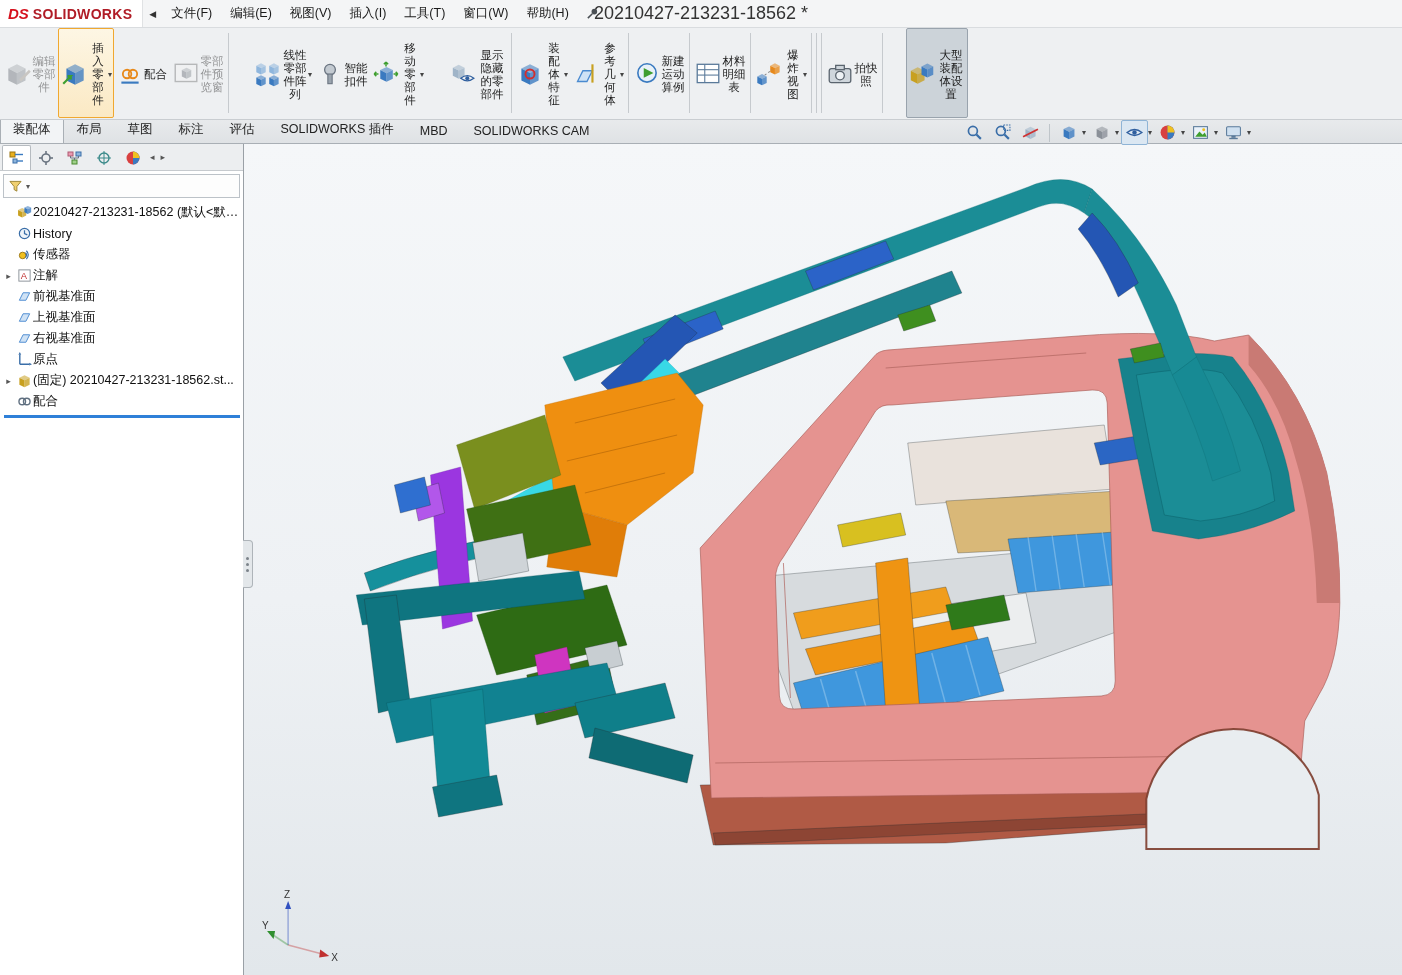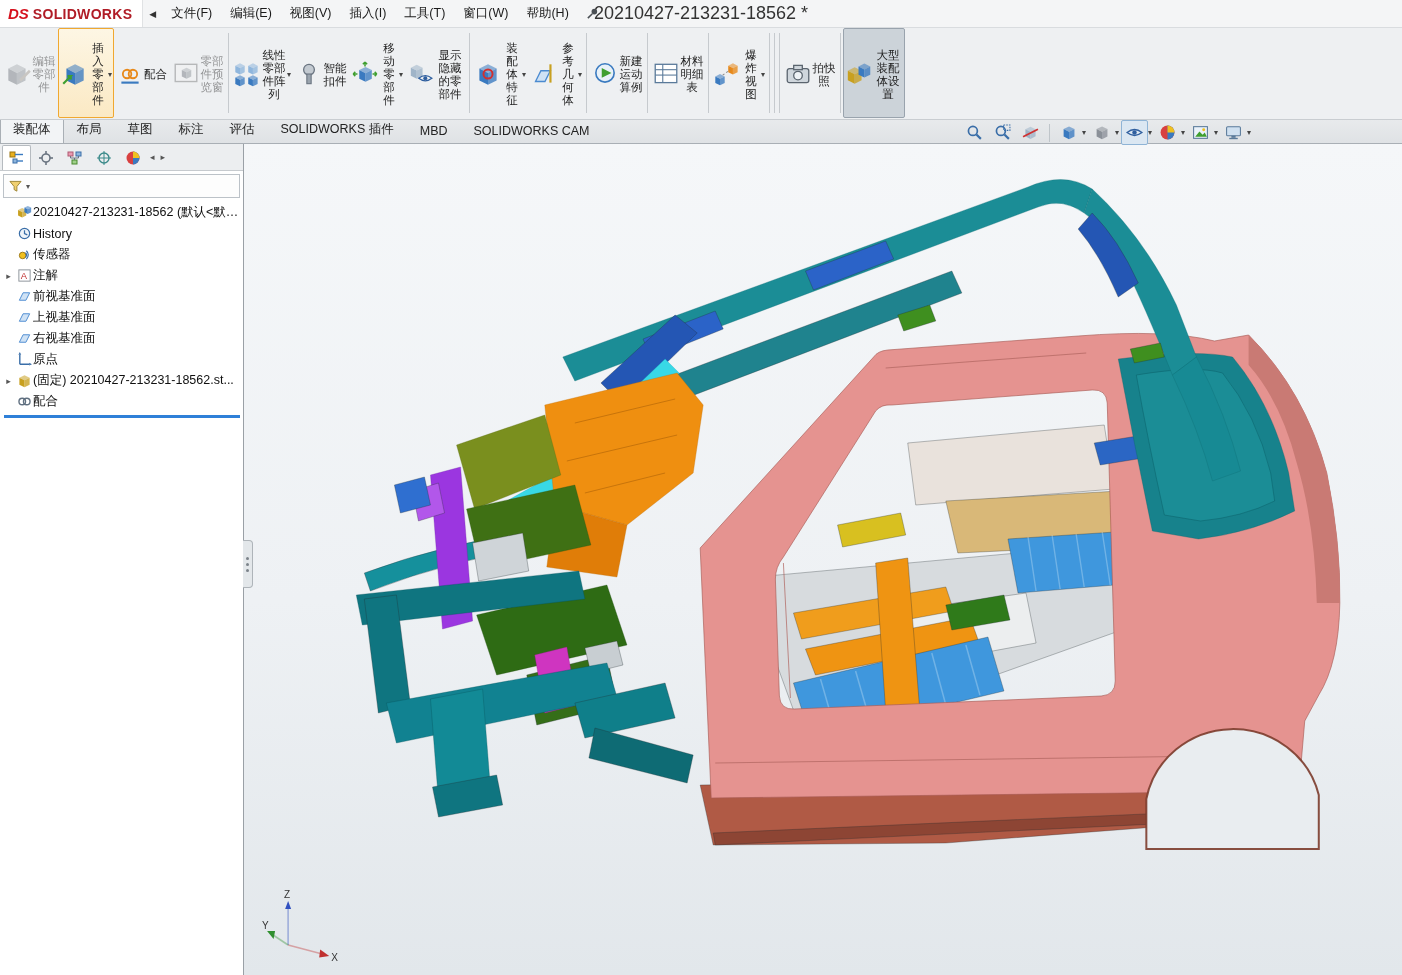--- a/index.html
+++ b/index.html
@@ -18,21 +18,21 @@
     display:flex;align-items:center;cursor:default;}
   .menu-pin{padding:0 8px;display:flex;align-items:center;}
   .win-title{position:absolute;left:50%;transform:translateX(-50%);
     font-size:18px;color:#333;white-space:nowrap;}
   
   .toolbar{position:absolute;top:27px;left:0;right:0;height:90px;background:#eef0f2;
     border-bottom:1px solid #c9cdd1;display:flex;align-items:stretch;padding:1px 0 1px 2px;z-index:19;}
   .tsep{width:1px;background:#c6cace;margin:5px 2px;}
   .tbtn{width:52px;display:flex;flex-direction:row;align-items:center;
     padding:3px 1px 1px 1px;border:1px solid transparent;border-radius:2px;cursor:default;}
-  .tbtn.wide{width:58px;}.tbtn.xwide{width:66px;}
+  .tbtn.wide{width:58px;margin-left:21px;}.tbtn.xwide{width:66px;}
   .tbtn.disabled{opacity:.45;filter:grayscale(.9);}
   .tbtn.hot{border:1px solid #f0a830;background:linear-gradient(#fdf6e4,#fbe9c4);}
   .tbtn.active{background:#ccd3d9;border:1px solid #99a3ad;}
   .ticon{height:28px;display:flex;align-items:center;justify-content:center;}
   .ticon svg{width:28px;height:26px;}
   .tlabel{font-size:11.5px;line-height:13px;text-align:center;color:#1d1d1d;
     word-break:break-all;margin-top:1px;}
   .tlabel.wb-normal{word-break:normal;white-space:pre-line;}
   .tdrop{font-size:8px;color:#444;line-height:8px;margin-top:1px;}
   

